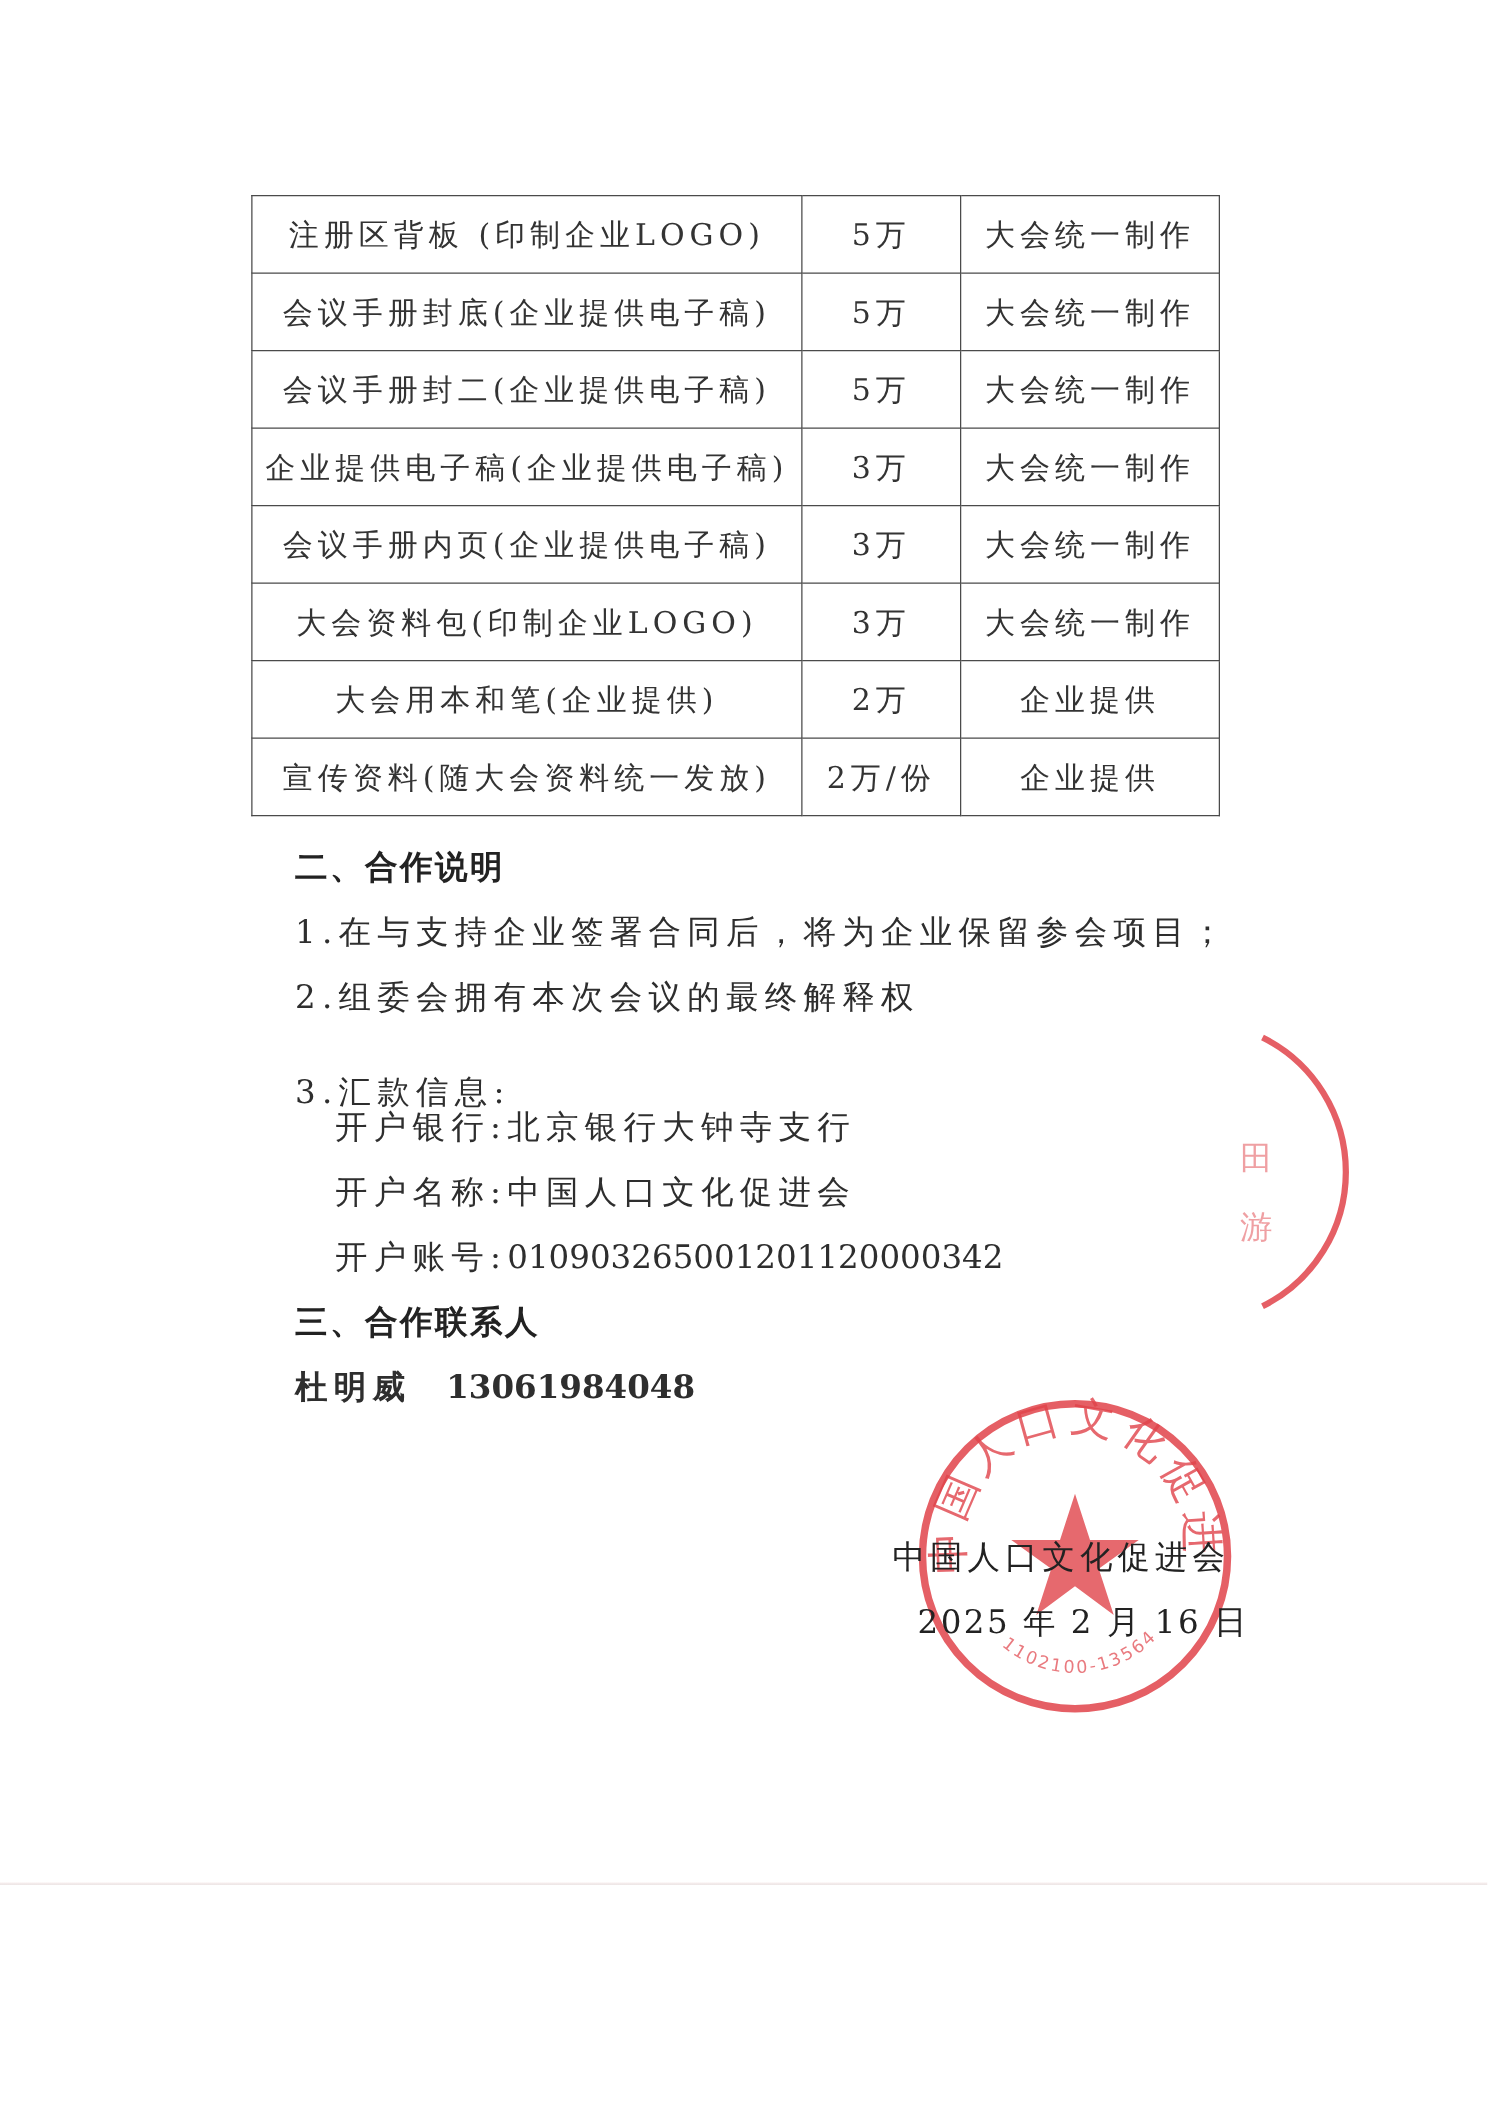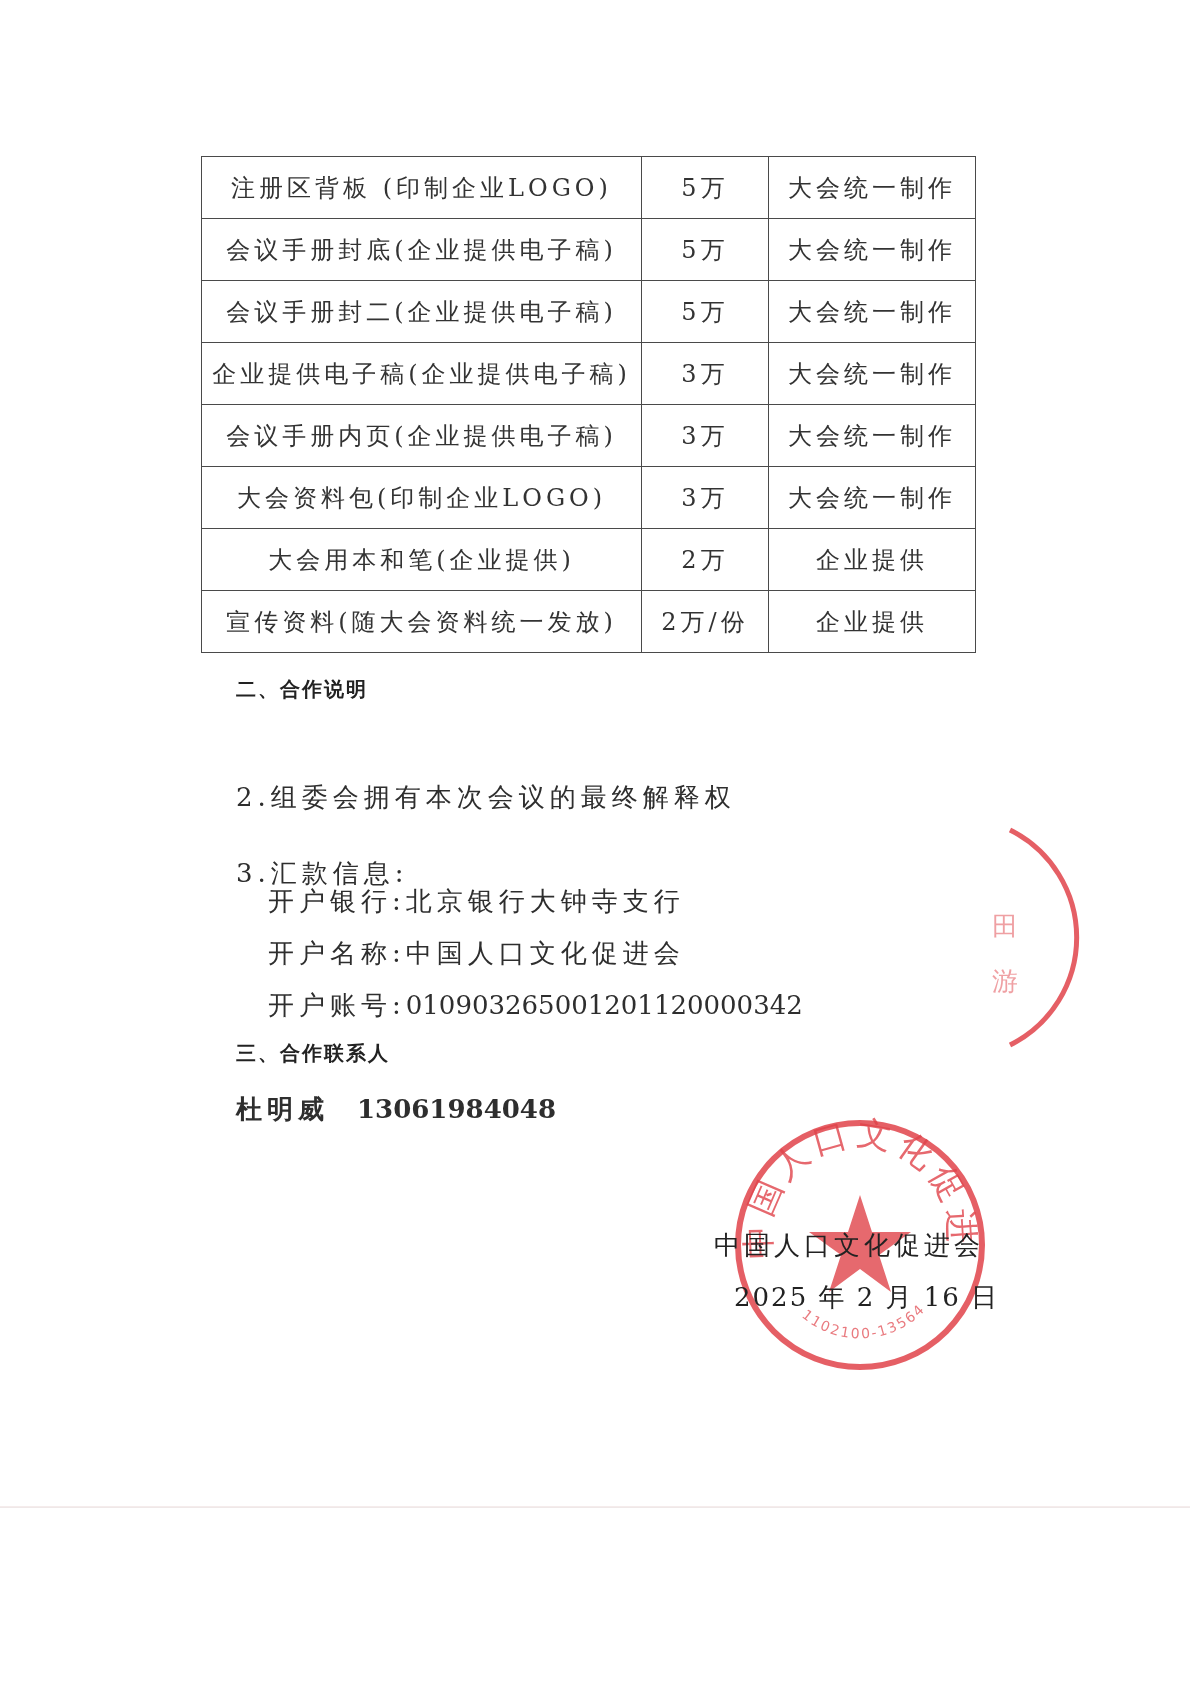--- a/index.html
+++ b/index.html
@@ -22,21 +22,21 @@
       font-size: 24px; letter-spacing: 4px;
       color: #333;
     }
     table.items col.c1 { width: 440px; }
     table.items col.c2 { width: 127px; }
     table.items col.c3 { width: 207px; }
 
     .section-title {
       position: absolute; left: 236px;
       font-family: "DejaVu Sans", "Liberation Sans", sans-serif;
-      font-size: 20px; font-weight: bold; color: #222;
+      font-size: 26px; font-weight: bold; color: #222;
       letter-spacing: 2px;
     }
     .para {
       position: absolute; font-size: 26px; letter-spacing: 5px; color: #2e2e2e;
       white-space: nowrap;
     }
     .num { letter-spacing: 0; }
 
     .sign { position: absolute; font-size: 26px; color: #222; letter-spacing: 4px; white-space: nowrap; }
 
@@ -95,20 +95,21 @@
       </tr>
       <tr>
         <td>宣传资料(随大会资料统一发放)</td>
         <td>2万/份</td>
         <td>企业提供</td>
       </tr>
     </tbody>
   </table>
 
   <div class="section-title" style="top:676px;">二、合作说明</div>
+  <div class="para" style="left:236px; top:728px;">1.在与支持企业签署合同后，将为企业保留参会项目；</div>
   <div class="para" style="left:236px; top:780px;">2.组委会拥有本次会议的最终解释权</div>
   <div class="para" style="left:236px; top:832px;margin-top:24px;">3.汇款信息:</div>
 
   <div class="para" style="left:268px; top:936px;">
     <span>开户名称:</span><span>中国人口文化促进会</span>
   </div>
   <div class="para" style="left:268px; top:884px;">
     <span>开户银行:</span><span>北京银行大钟寺支行</span>
   </div>
   <div class="para" style="left:268px; top:988px;">

